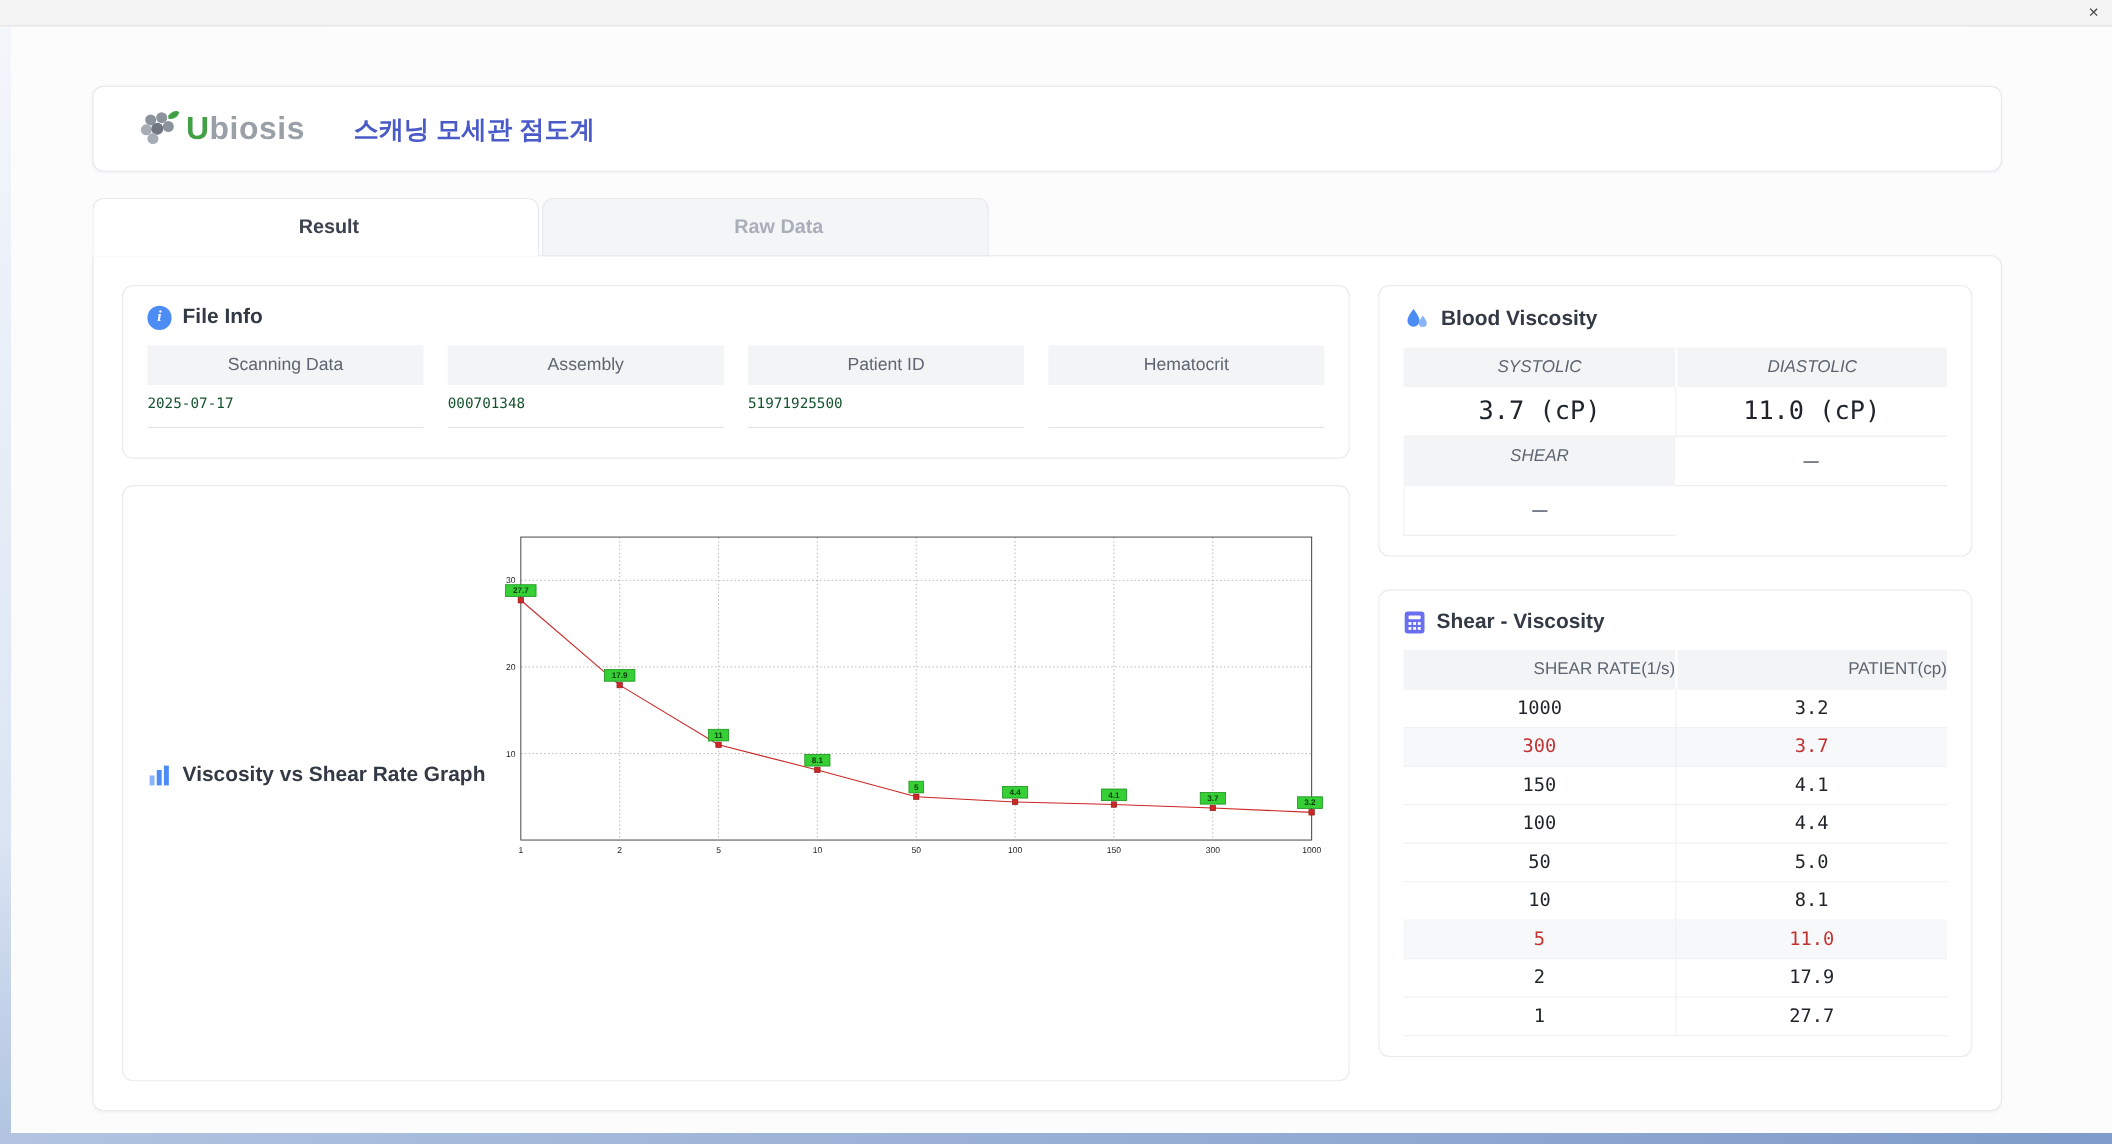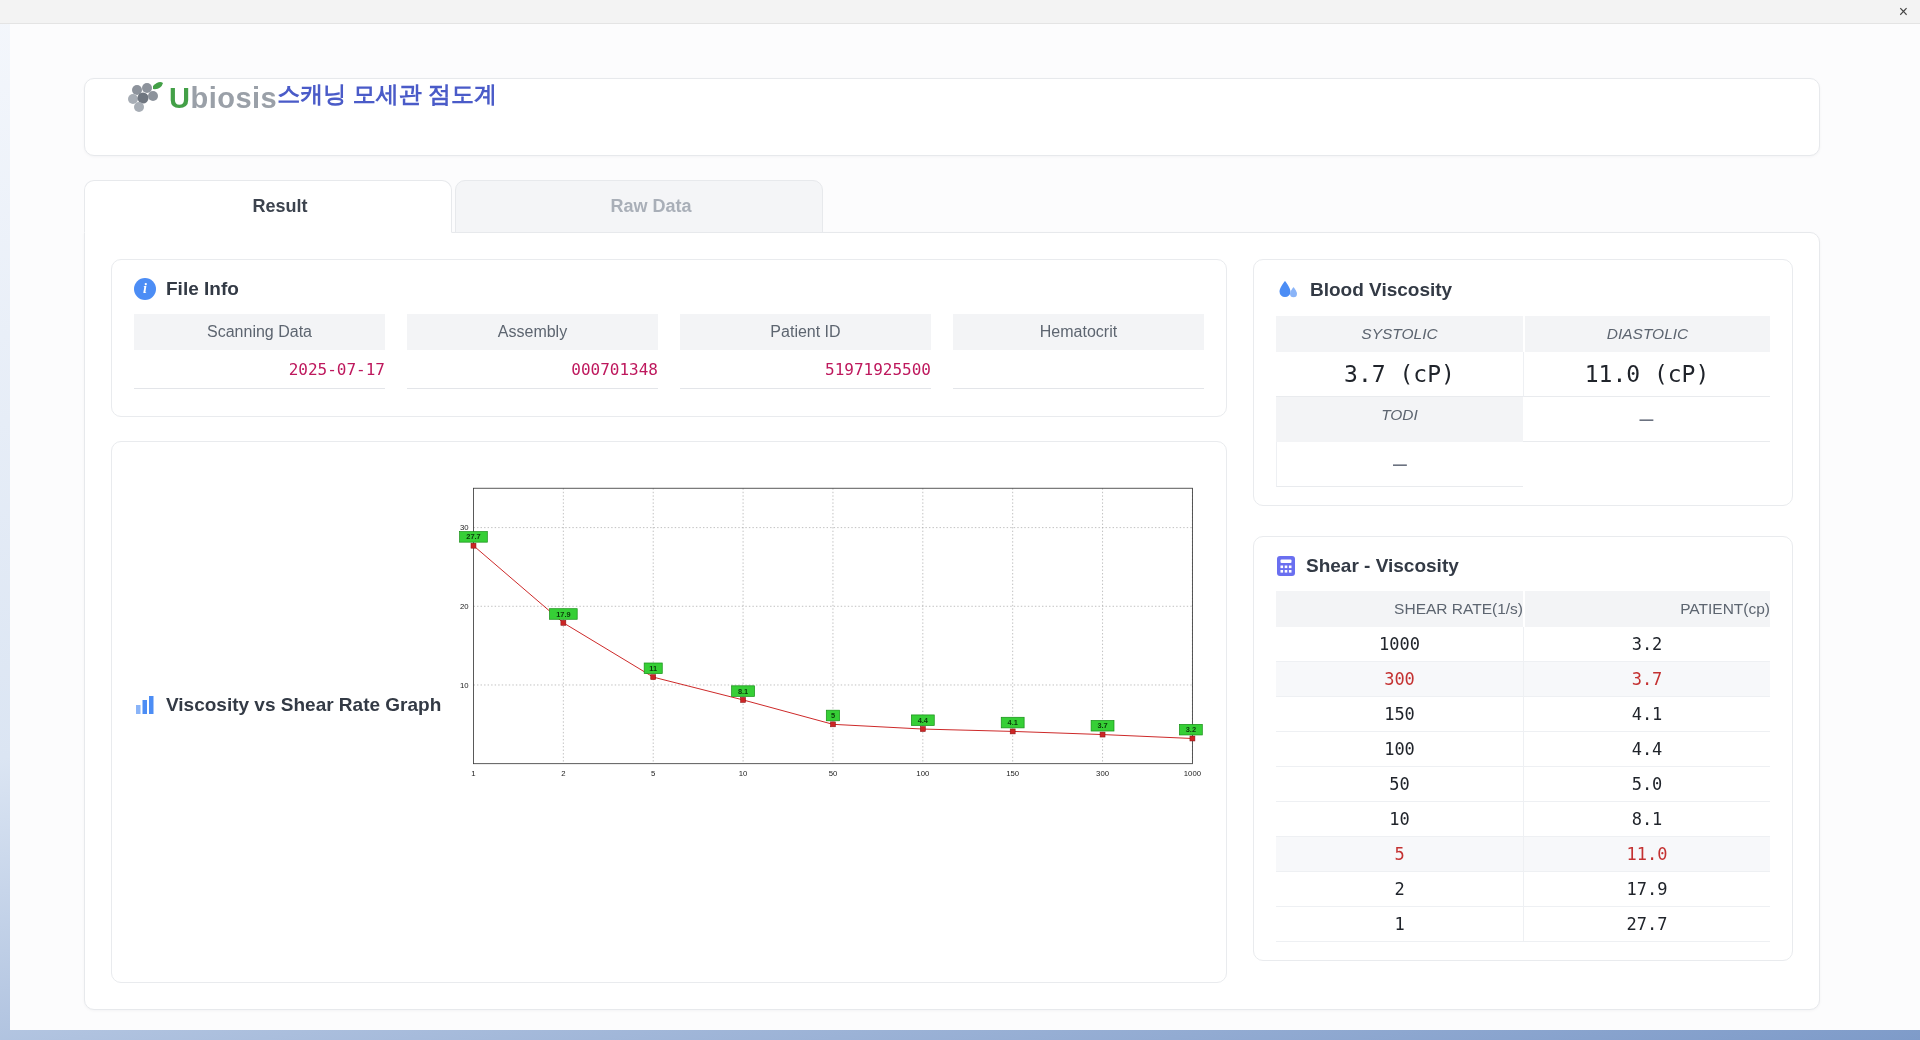--- a/index.html
+++ b/index.html
@@ -14,31 +14,31 @@
     background: #f3f3f3; border-bottom: 1px solid #e4e4e4;
     display: flex; align-items: center; justify-content: flex-end;
     padding-right: 12px; z-index: 10;
   }
   .close-btn { font-size: 16px; color: #444; line-height: 1; cursor: default; }
   .window { position: absolute; top: 24px; left: 10px; right: 0; bottom: 10px; background: #fcfcfd; }
   .page { padding: 54px 100px 0 74px; height: 100%; }
 
   .header-card {
     background: #fff; border: 1px solid #e7e9ec; border-radius: 10px;
-    height: 78px; display: flex; align-items: flex-start; padding: 0 38px; 
+    height: 78px; display: flex; align-items: center; padding: 0 38px; gap: 44px;
     box-shadow: 0 1px 3px rgba(20,30,60,0.04);
   }
   .logo { display: flex; align-items: center; gap: 4px; }
   .logo-text { font-size: 29px; letter-spacing: .5px; font-weight: 600; color: #9aa0a8; }
   .logo-text .u { color: #43a047; }
   .page-title { font-size: 23px; font-weight: 700; color: #4a5bc8; }
 
   .tabs { display: flex; gap: 3px; margin-top: 24px; position: relative; z-index: 2; }
   .tab {
-    width: 368px; height: 53px; display: flex; align-items: center; justify-content: center;
+    width: 406px; height: 53px; display: flex; align-items: center; justify-content: center;
     font-size: 18px; border: 1px solid #e7e9ec; border-radius: 10px 10px 0 0; margin-bottom: -1px; padding-left: 24px;
   }
   .tab.active { background: #fff; border-bottom: 1px solid #fff; color: #3c434e; font-weight: 700; }
   .tab.inactive { background: #f4f5f7; color: #a9afb8; font-weight: 600; }
 
   .main-card {
     position: relative; z-index: 1; background: #fff; border: 1px solid #e7e9ec;
     border-radius: 0 10px 10px 10px; height: 778px; padding: 26px;
     display: flex; gap: 26px; box-shadow: 0 1px 3px rgba(20,30,60,0.04);
   }
@@ -54,23 +54,23 @@
     width: 22px; height: 22px; border-radius: 50%; background: #4c8df5; color: #fff;
     font-weight: 700; font-style: italic; font-size: 14px;
     display: inline-flex; align-items: center; justify-content: center;
     font-family: "Liberation Serif", serif; flex: none;
   }
 
   .file-info-card { height: 158px; }
   .fields { display: grid; grid-template-columns: repeat(4, 1fr); gap: 22px; }
   .field-label { background: #f3f4f6; text-align: center; padding: 9px 0; font-size: 16px; color: #5d6570; }
   .field-value {
-    text-align: right; padding: 10px 0 8px; min-height: 39px;
+    text-align: left; padding: 10px 0 8px; min-height: 39px;
     border-bottom: 1px solid #e3e5e9;
-    font-family: "DejaVu Sans Mono", monospace; font-size: 16px; color: #be185d;
+    font-family: "DejaVu Sans Mono", monospace; font-size: 13px; color: #14532d;
   }
 
   .graph-card { flex: 1; display: flex; flex-direction: row; text-align: right; }
   .chart-wrap { flex: 1; min-height: 0; }
   #chart-svg { display: block; width: 100%; height: 100%; font-family: "Liberation Sans", sans-serif; }
 
   .bv-grid { display: grid; grid-template-columns: 1fr 1fr; }
   .bv-h { background: #f3f4f6; text-align: center; padding: 9px 0; font-size: 15.5px; color: #5d6570; font-style: italic; }
   .bv-h.r { border-left: 2px solid #fff; }
   .bv-v {
@@ -229,21 +229,21 @@
               <path d="M9 3 C9 3 3.5 9.5 3.5 13.5 a5.5 5.5 0 0 0 11 0 C14.5 9.5 9 3 9 3 Z" fill="#4c8df5"></path>
               <path d="M17.5 9 C17.5 9 14 13.2 14 15.8 a3.5 3.5 0 0 0 7 0 C21 13.2 17.5 9 17.5 9 Z" fill="#8ab4f8"></path>
             </svg>
             <span>Blood Viscosity</span>
           </div>
           <div class="bv-grid">
             <div class="bv-h">SYSTOLIC</div>
             <div class="bv-h r">DIASTOLIC</div>
             <div class="bv-v">3.7 (cP)</div>
             <div class="bv-v r">11.0 (cP)</div>
-            <div class="bv-h">TODI</div>
+            <div class="bv-h">SHEAR</div>
             <div class="bv-v dash">–</div>
             <div class="bv-v r dash">–</div>
           </div>
         </div>
 
         <div class="card">
           <div class="card-title">
             <svg width="20" height="22" viewBox="0 0 20 22">
               <rect x="1" y="1" width="18" height="20" rx="3" fill="#6a6ff0"></rect>
               <rect x="4.5" y="4.5" width="11" height="3.5" rx="1" fill="#fff"></rect>

